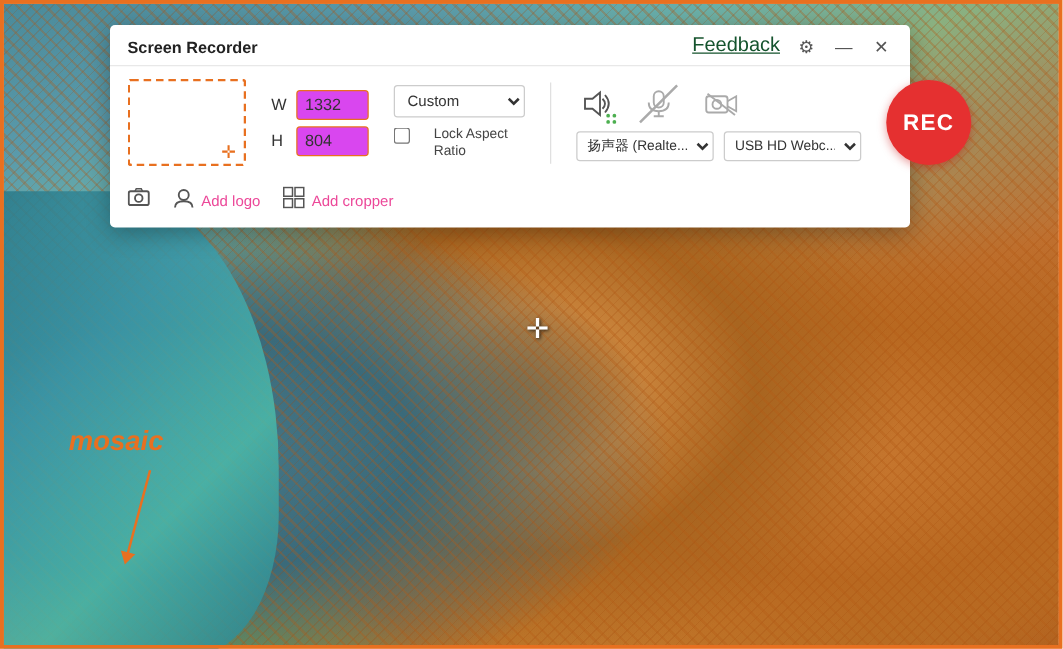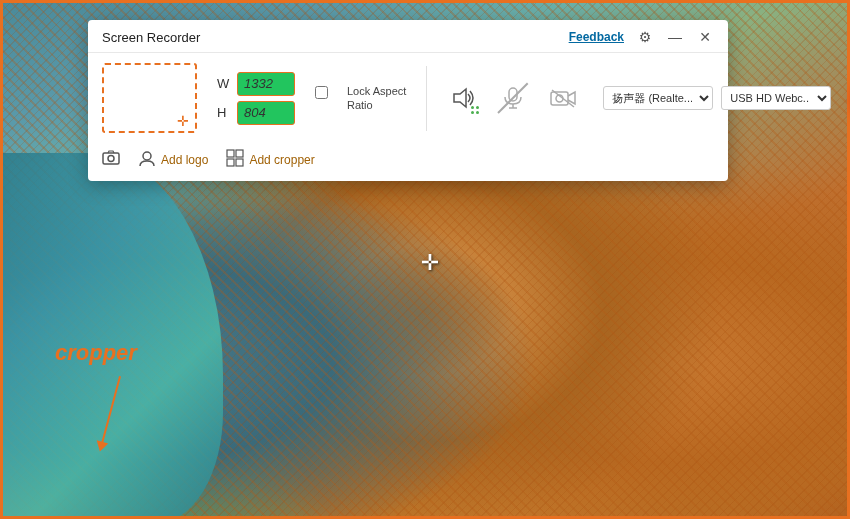--- a/index.html
+++ b/index.html
@@ -119,36 +119,35 @@
     .panel-header {
       display: flex;
       align-items: center;
       justify-content: space-between;
       padding: 8px 14px 6px 14px;
       border-bottom: 1px solid #e8e8e8;
     }
 
     .panel-title {
       font-size: 13px;
-      font-weight: 400;
+      font-weight: 700;
       color: #222;
     }
 
     .panel-header-right {
       display: flex;
       align-items: center;
       gap: 12px;
     }
 
     .feedback-link {
-      font-size: 12px;
-      color: #0369a1;
+      font-size: 16px;
+      color: #14532d;
       text-decoration: underline;
       cursor: pointer;
-      font-weight: bold;
     }
 
     .header-icon {
       width: 18px;
       height: 18px;
       display: flex;
       align-items: center;
       justify-content: center;
       color: #555;
       font-size: 14px;
@@ -204,22 +203,21 @@
 
     .dim-input {
       width: 58px;
       height: 24px;
       border: 1px solid #e87020;
       border-radius: 3px;
       padding: 2px 6px;
       font-size: 13px;
       color: #333;
       outline: none;
-      background: #22c55e;
-      font-style: italic;
+      background: #d946ef;
     }
 
     
     .preset-area {
       display: flex;
       flex-direction: column;
       gap: 6px;
       flex-shrink: 0;
     }
 
@@ -257,21 +255,22 @@
     .divider-v {
       width: 1px;
       height: 65px;
       background: #e0e0e0;
       flex-shrink: 0;
     }
 
     
     .media-controls {
       display: flex;
-      gap: 24px;
+      flex-direction: column;
+      gap: 6px;
       flex-shrink: 0;
     }
 
     .media-icons-row {
       display: flex;
       align-items: center;
       gap: 18px;
     }
 
     .media-icon-btn {
@@ -359,39 +358,39 @@
       align-items: center;
       padding: 6px 14px 10px;
       gap: 18px;
     }
 
     .tool-btn {
       display: flex;
       align-items: center;
       gap: 5px;
       cursor: pointer;
-      color: #a16207;
+      color: #ec4899;
       font-size: 12px;
     }
 
     .tool-icon {
       font-size: 16px;
       color: #555;
     }
   </style>
 </head>
 <body>
 
 <div class="bg">
   <div class="water"></div>
 </div>
 
 <div class="move-cursor">✛</div>
 
-<div class="cropper-label">cropper</div>
+<div class="cropper-label">mosaic</div>
 <div class="cropper-arrow"></div>
 
 <div class="border-overlay"></div>
 
 <div class="panel">
 
   <div class="panel-header">
     <span class="panel-title">Screen Recorder</span>
     <div class="panel-header-right">
       <span class="feedback-link">Feedback</span>
@@ -412,20 +411,23 @@
         <span class="dim-label">W</span>
         <input class="dim-input" type="text" value="1332" style="">
       </div>
       <div class="dim-row">
         <span class="dim-label">H</span>
         <input class="dim-input" type="text" value="804" style="">
       </div>
     </div>
 
     <div class="preset-area">
+      <select class="preset-select">
+        <option>Custom</option>
+      </select>
       <div class="lock-ratio">
         <input type="checkbox" class="lock-checkbox" style="">
         <label class="lock-label">Lock Aspect<br>Ratio</label>
       </div>
     </div>
 
     <div class="divider-v"></div>
 
     <div class="media-controls">
       <div class="media-icons-row">

